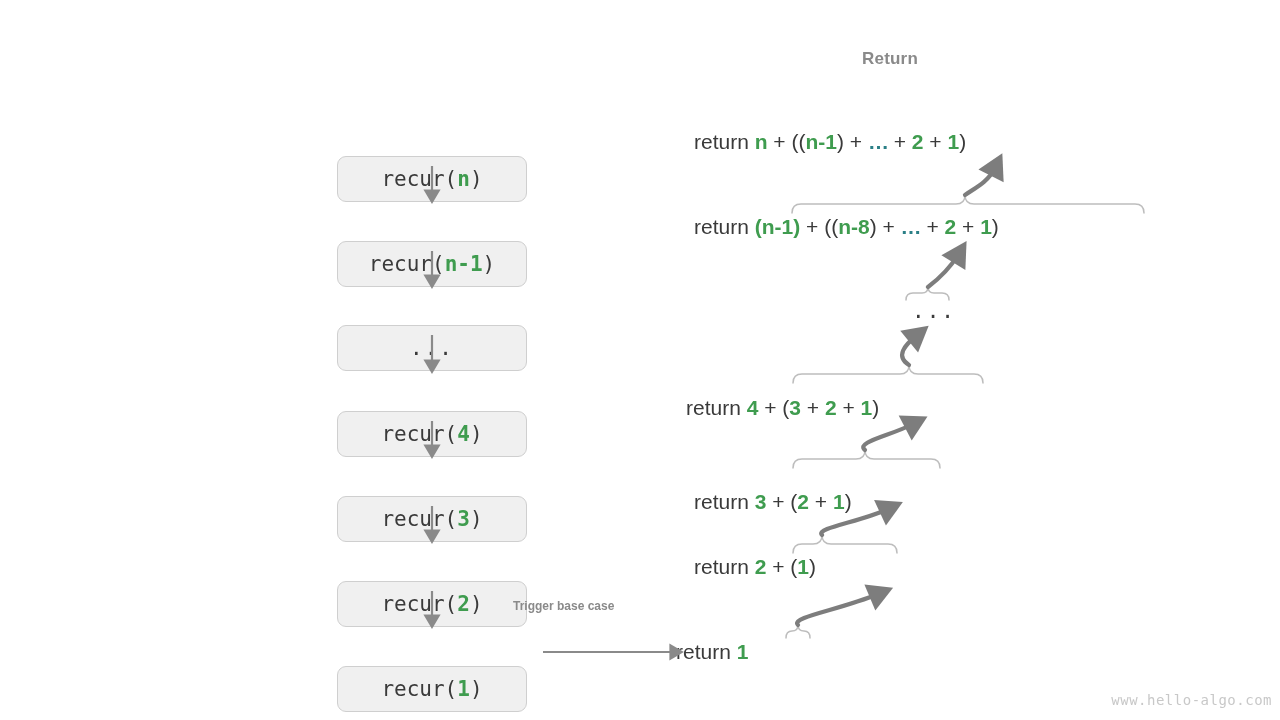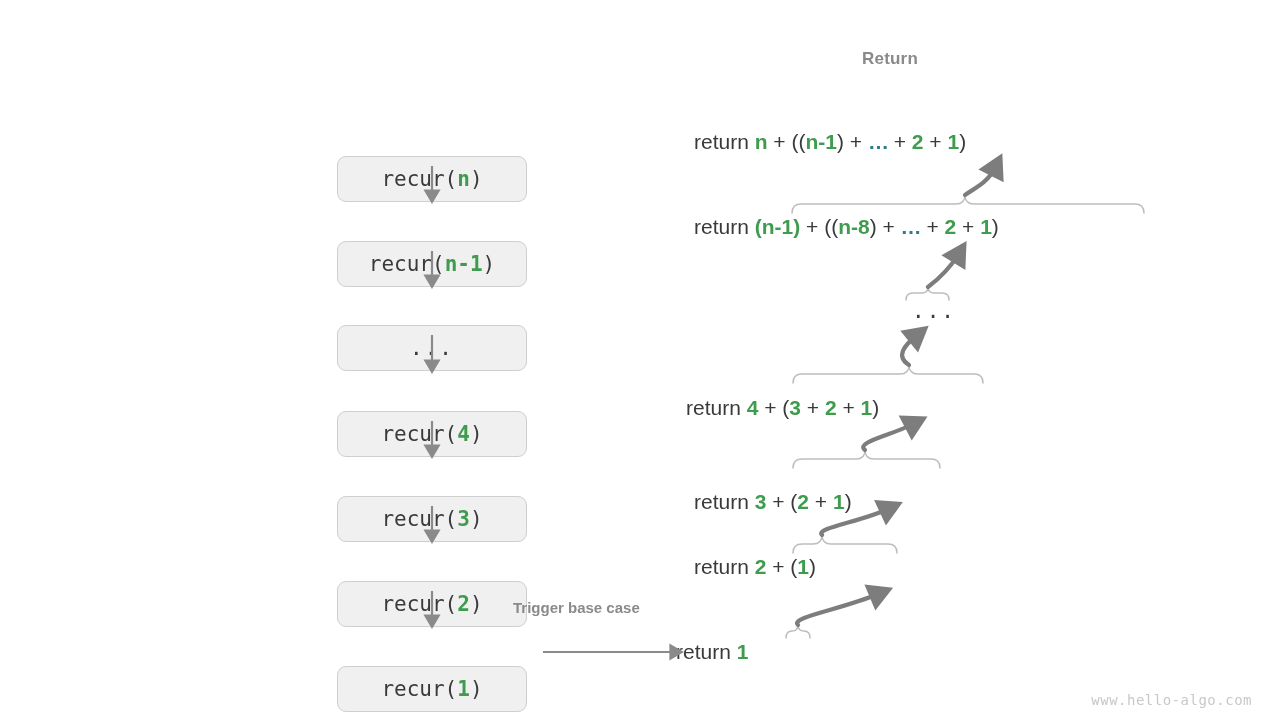--- a/index.html
+++ b/index.html
@@ -34,25 +34,25 @@
   }
   .ret-line .kw{color:#3a3a3a;}
   .g{color:#3f9c4f;font-weight:bold;}
   .t{color:#2a7f86;font-weight:bold;letter-spacing:-1px;}
   .mid-dots{
     position:absolute;font-family:"DejaVu Sans Mono","Liberation Mono",monospace;
     font-size:21px;color:#3a3a3a;letter-spacing:2px;white-space:nowrap;
   }
 
   .trigger-label{
-    position:absolute;font-weight:bold;font-size:15px;color:#8a8a8a;
+    position:absolute;font-weight:bold;font-size:12px;color:#8a8a8a;
     white-space:nowrap;
   }
   .watermark{
-    position:absolute;right:28px;bottom:12px;
+    position:absolute;right:8px;bottom:12px;
     font-family:"DejaVu Sans Mono","Liberation Mono",monospace;
     font-size:14px;color:#c8c8c8;letter-spacing:.5px;
   }
   svg.overlay{position:absolute;left:0;top:0;width:1280px;height:720px;pointer-events:none;}
 </style>
 </head>
 <body>
 
 <div id="stage">
 

